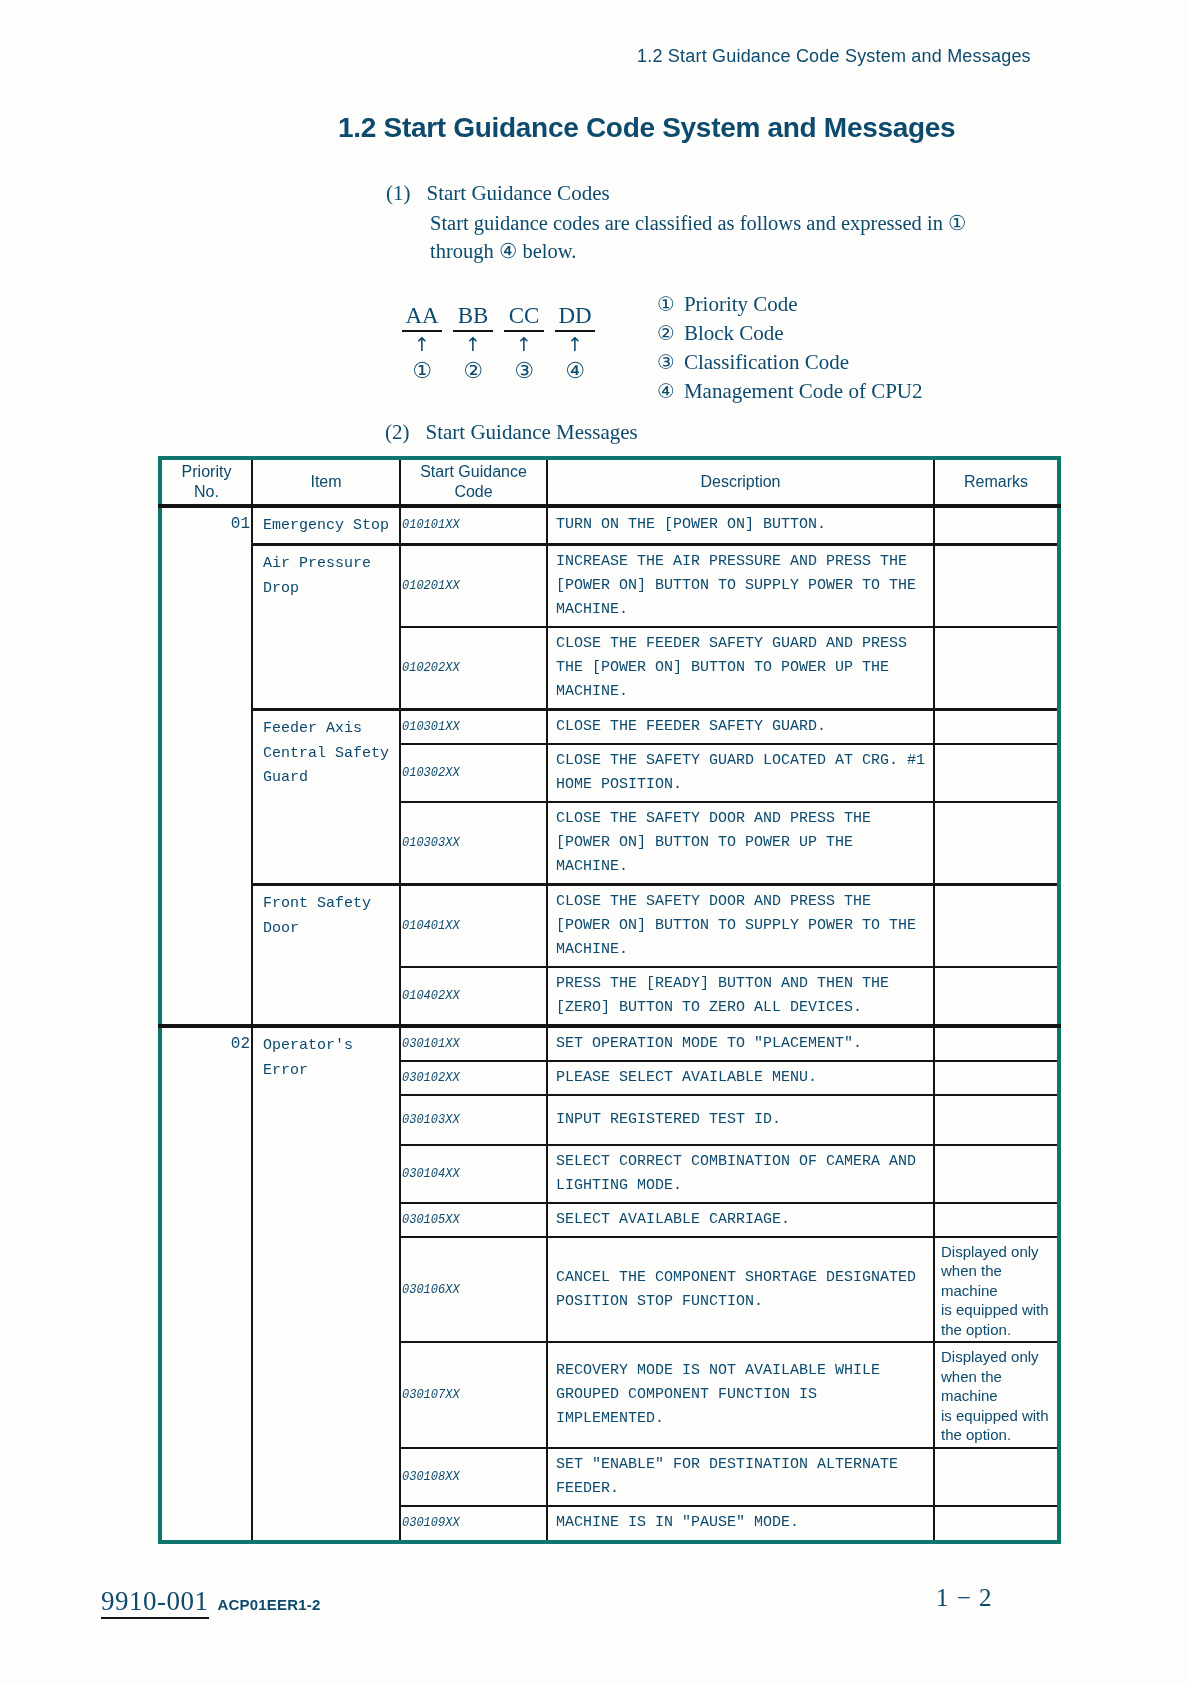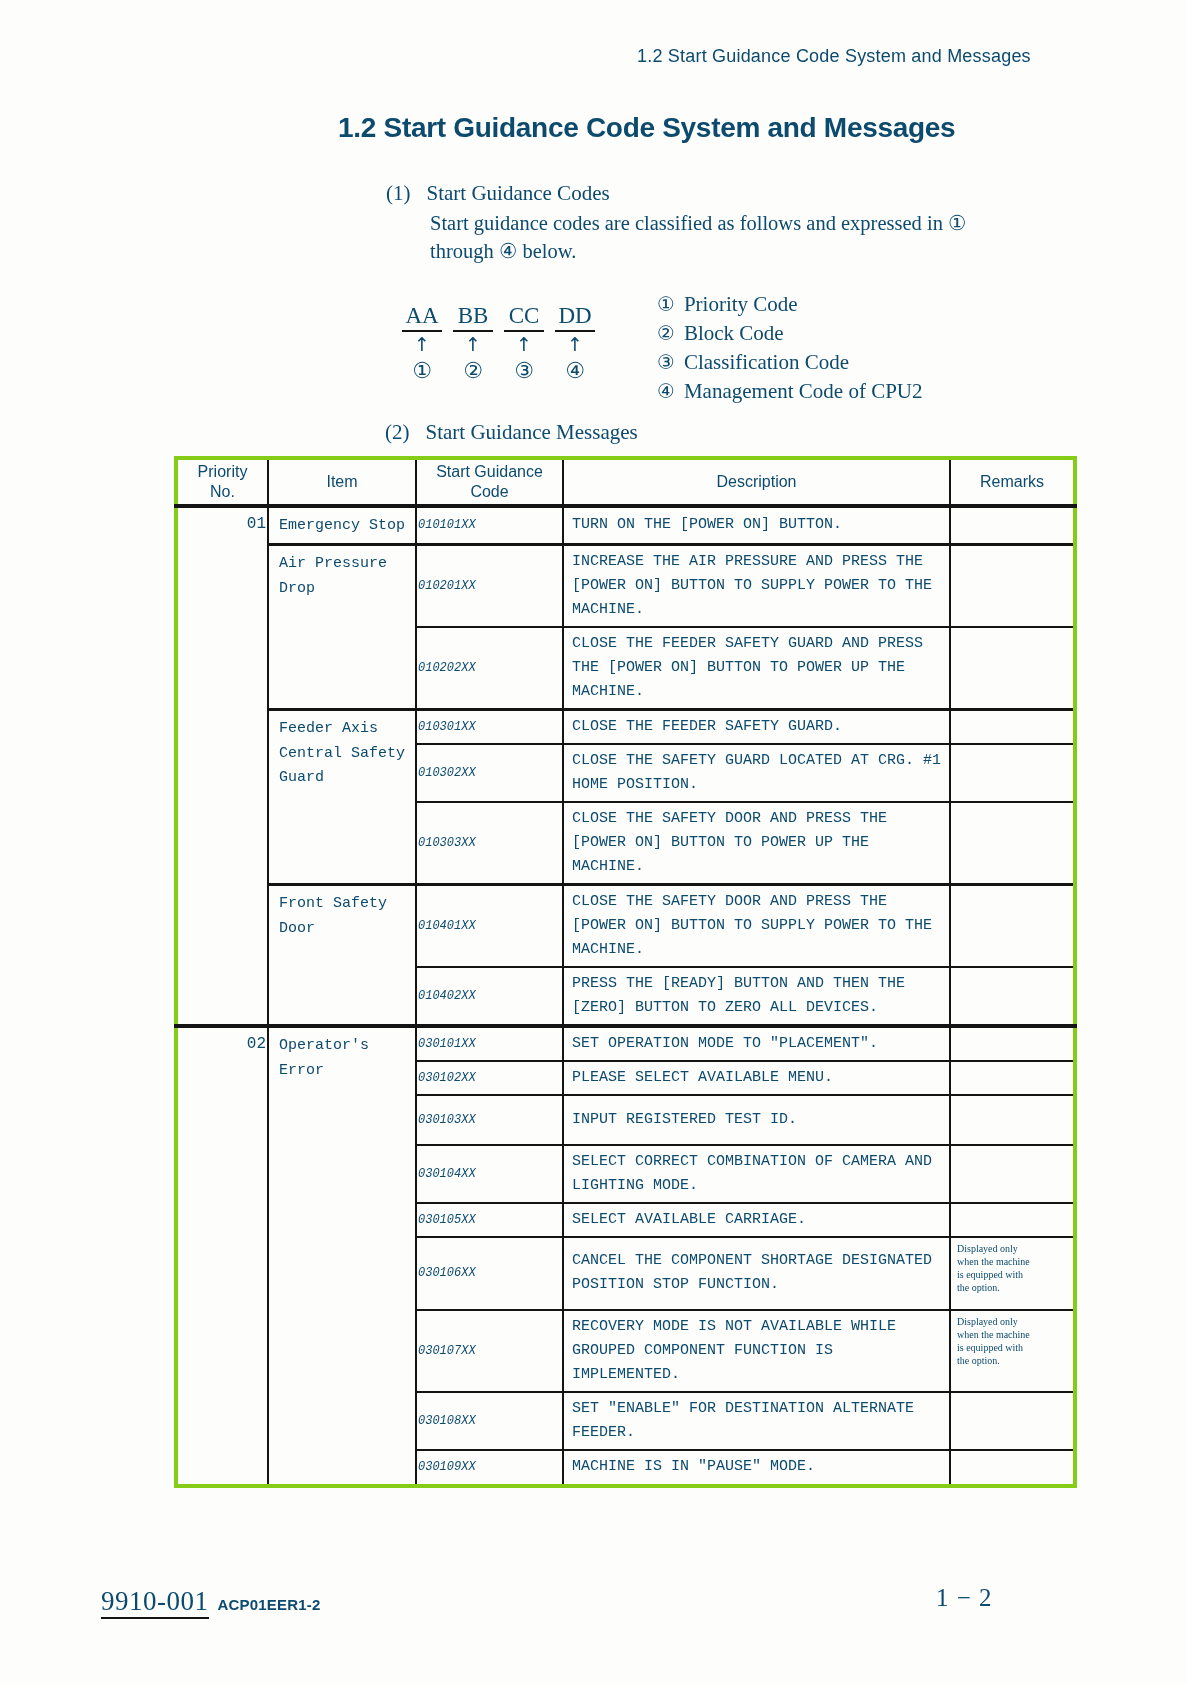--- a/index.html
+++ b/index.html
@@ -36,24 +36,24 @@
   .code-arrow { font-size: 19px; line-height: 24px; font-family: "DejaVu Sans", sans-serif; }
   .code-num { font-size: 22px; line-height: 26px; margin-top: 2px; font-family: "DejaVu Sans", sans-serif; }
 
   .code-legend { position: absolute; left: 638px; top: 290px; font-size: 21px; }
   .legend-row { line-height: 29px; white-space: nowrap; margin-left: 19px; }
   .legend-num { font-family: "DejaVu Sans", sans-serif; font-size: 20px; margin-right: 9px; }
 
   .section-2 { position: absolute; left: 385px; top: 420px; font-size: 21px; }
 
   .msg-table {
-    position: absolute; left: 174px; top: 456px;
+    position: absolute; left: 158px; top: 456px;
     border-collapse: collapse; table-layout: fixed;
     width: 899px;
-    border: 4px solid #84cc16;
+    border: 4px solid #0f766e;
   }
   .msg-table th, .msg-table td { border: 2px solid #141414; }
   .msg-table thead th {
     font-family: "Liberation Sans", sans-serif;
     font-size: 16px; font-weight: normal;
     text-align: center; vertical-align: middle;
     line-height: 1.25; white-space: pre-line;
     border-bottom: 4px solid #141414;
     height: 42px;
   }
@@ -69,21 +69,21 @@
   td.cell-code {
     font-family: "Liberation Mono", monospace; font-size: 12px;
     text-align: left; vertical-align: middle; font-style: italic;
   }
   td.cell-desc {
     font-family: "Liberation Mono", monospace; font-size: 15px;
     vertical-align: middle; padding: 4px 4px 4px 8px;
     line-height: 1.6; white-space: pre-wrap;
   }
   td.cell-rem {
-    font-family: Liberation Serif, serif; font-size: 10px;
+    font-family: Liberation Sans, sans-serif; font-size: 15px;
     vertical-align: top; padding: 4px 2px 2px 6px;
     line-height: 1.3; white-space: pre-wrap;
   }
   tr.group-start td { border-top: 3px solid #141414; }
   tr.priority-start td { border-top: 4px solid #141414; }
 
   .page-footer-left {
     position: absolute; left: 101px; top: 1586px;
     display: flex; align-items: baseline; gap: 9px;
   }

